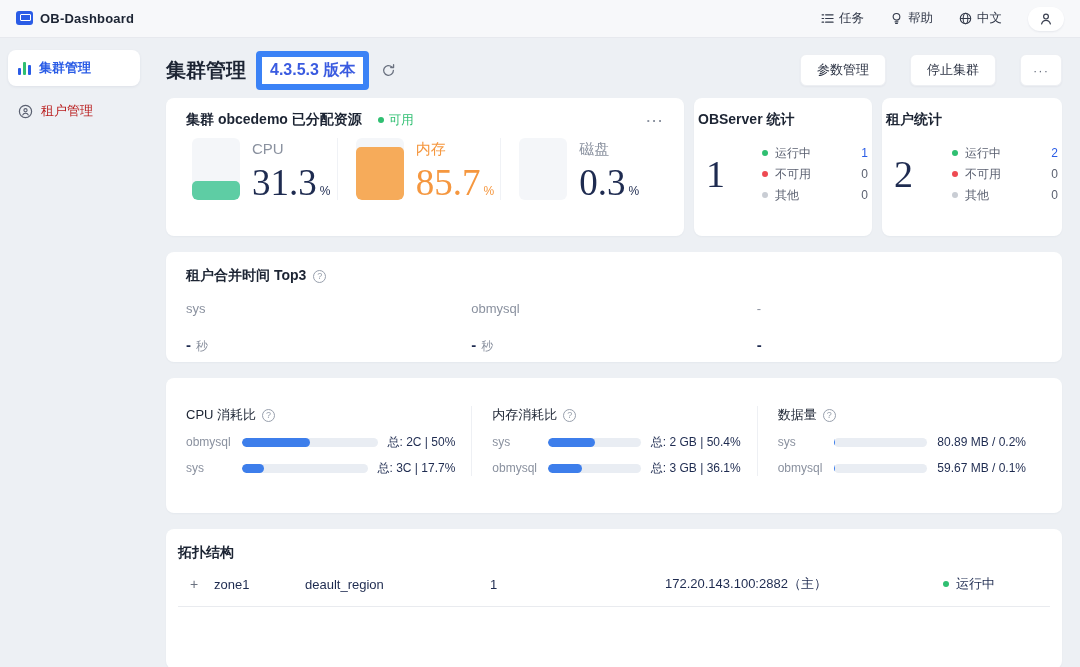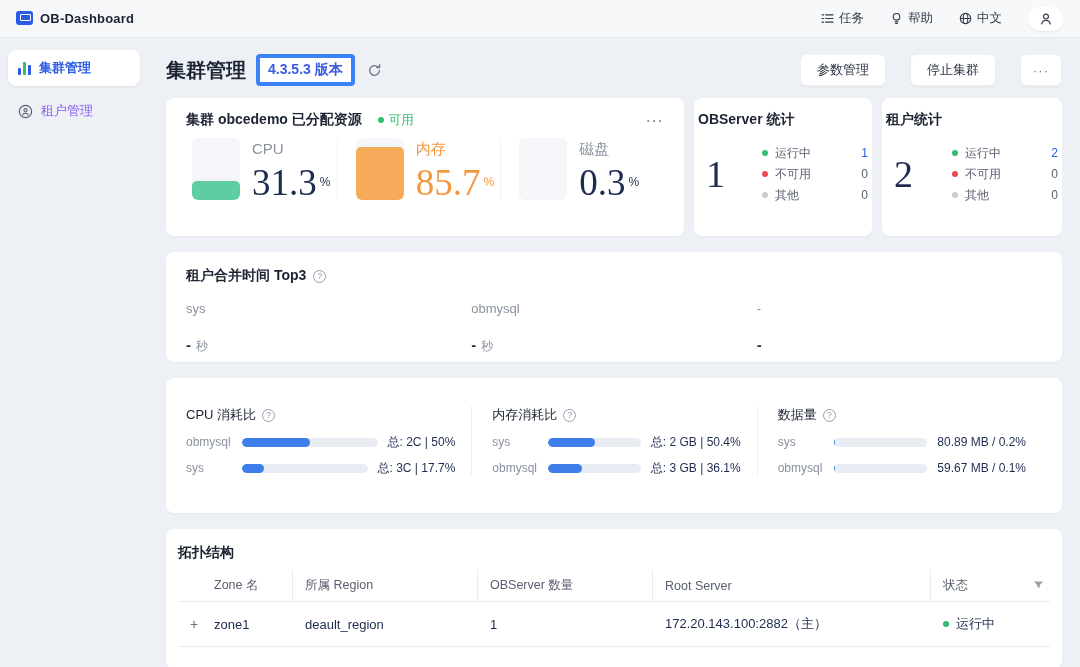--- a/index.html
+++ b/index.html
@@ -9,30 +9,30 @@
   .topbar{height:38px;background:#f7f8fa;border-bottom:1px solid #e7e9ee;display:flex;align-items:center;padding:0 16px}
   .logo{display:flex;align-items:flex-start;gap:7px;font-weight:700;font-size:13px;color:#1c2433;letter-spacing:.2px}
   .logo-icon{width:17px;height:14px;background:#2a5ce6;border-radius:3px;position:relative;flex:none}
   .logo-icon::after{content:"";position:absolute;left:4px;top:3px;width:9px;height:5px;border:1.4px solid #fff;border-radius:1px}
   .topmenu{margin-left:auto;display:flex;align-items:center;gap:26px;font-size:12.5px;color:#333a4a}
   .menu-item{display:flex;align-items:center;gap:5px;cursor:pointer}
   .avatar{width:36px;height:24px;background:#fff;border-radius:12px;display:flex;align-items:center;justify-content:center;box-shadow:0 1px 2px rgba(30,43,80,.08);cursor:pointer}
   
   .page-body{display:flex;height:629px}
   .sidebar{width:148px;flex:none;padding:12px 8px}
-  .side-item{height:36px;display:flex;align-items:center;gap:8px;padding:0 10px;border-radius:8px;color:#8b5cf6;margin-bottom:7px;cursor:pointer}
+  .side-item{height:36px;display:flex;align-items:center;gap:8px;padding:0 10px;border-radius:8px;color:#b91c1c;margin-bottom:7px;cursor:pointer}
   .side-item.active{background:#fff;color:#2a5ce6;font-weight:700;box-shadow:0 1px 3px rgba(30,43,80,.07)}
   .bars-icon{display:inline-flex;align-items:flex-end;gap:2px;height:13px;flex:none}
   .bars-icon i{width:3px;border-radius:1px;display:block}
   .caret{margin-left:auto;width:0;height:0;border-left:5px solid #3a4050;border-top:4px solid transparent;border-bottom:4px solid transparent}
   .main{flex:1;padding:12px 18px 0}
   
   .page-head{display:flex;align-items:center;height:40px;margin-bottom:8px}
   .page-title{font-size:20px;font-weight:700;color:#1c2433}
-  .ver-badge{margin-left:10px;background:#fff;border:4px solid #3b82f6;border-radius:4px;padding:3px 8px;font-size:14px;color:#3a5be0;font-weight:600}
+  .ver-badge{margin-left:10px;background:#fff;border:6px solid #3b82f6;border-radius:4px;padding:3px 8px;font-size:16px;color:#3a5be0;font-weight:600}
   .refresh{margin-left:12px;display:flex;cursor:pointer}
   .actions{margin-left:auto;display:flex;gap:24px}
   .btn{height:32px;padding:0 16px;background:#fff;border:1px solid #edeff3;border-radius:6px;font-size:13px;color:#2a3142;box-shadow:0 1px 2px rgba(30,43,80,.05);display:flex;align-items:center;cursor:pointer}
   .btn-more{padding:0 12px;color:#6b7280;letter-spacing:1px}
   
   .card{background:#fff;border-radius:8px;box-shadow:0 1px 2px rgba(30,43,80,.04)}
   .card-title{font-size:14px;font-weight:700;color:#1c2433;display:flex;align-items:center;gap:7px}
   .qicon{width:13px;height:13px;border:1px solid #98a0ad;border-radius:50%;color:#98a0ad;font-size:9px;line-height:1;display:inline-flex;align-items:center;justify-content:center;font-weight:400;cursor:pointer}
   .row1{display:grid;grid-template-columns:1fr 178px 180px;gap:10px;margin-bottom:16px}
   
@@ -41,21 +41,21 @@
   .status-chip{display:flex;align-items:center;gap:5px;margin-left:16px;font-size:12.5px;font-weight:400}
   .dot{width:6px;height:6px;border-radius:50%;flex:none;display:inline-block}
   .more-dots{margin-left:auto;color:#8a919f;letter-spacing:1.5px;cursor:pointer;font-weight:700}
   .gauges{display:flex;margin-top:9px}
   .gauge{flex:1;display:flex;gap:12px;padding-left:6px}
   .gauge+.gauge{border-left:1px solid #f0f2f6;padding-left:18px}
   .vbar{width:48px;height:62px;background:#f4f6f9;border-radius:6px;position:relative;overflow:hidden;flex:none}
   .vfill{position:absolute;left:0;right:0;bottom:0;border-radius:5px}
   .gtext{display:flex;flex-direction:column;justify-content:space-between;padding:2px 0}
   .glabel{font-size:15px}
-  .gval{display:flex;align-items:center;gap:3px}
+  .gval{display:flex;align-items:flex-end;gap:3px}
   .gnum{font-family:"Liberation Serif","DejaVu Serif",serif;font-size:37px;line-height:.85}
   .gunit{font-size:12px}
   
   .stat-card{padding:13px 4px}
   .stat-body{display:flex;align-items:center;margin-top:16px}
   .stat-total{font-family:"Liberation Serif","DejaVu Serif",serif;font-size:38px;line-height:1;margin-left:8px;color:#1e2b50}
   .legend{margin-left:auto;width:106px;display:flex;flex-direction:column;gap:5px;font-size:12px;color:#5a6070}
   .lrow{display:flex;align-items:center;gap:7px;height:16px}
   .lval{margin-left:auto}
   
@@ -359,35 +359,20 @@
               </span>
             <span class="utext">59.67 MB / 0.1%</span>
           </div>
         </div>
 
       </div>
     </section>
 
     <section class="card topo-card">
       <div class="card-title">拓扑结构</div>
-      <div class="t-head">
-        <div class="tcell"></div>
-        <div class="tcell">Zone 名</div>
-        <div class="tcell sep">所属 Region</div>
-        <div class="tcell sep">OBServer 数量</div>
-        <div class="tcell sep">Root Server</div>
-        <div class="tcell sep">
-          <span>状态</span>
-          <span class="filter-icon">
-            <svg width="11" height="11" viewBox="0 0 12 12">
-                <path d="M1 1.5h10L7.3 5.6v3.2L4.7 7.4V5.6z" fill="#98a0ad"></path>
-              </svg>
-          </span>
-        </div>
-      </div>
       <div class="t-row">
         <div class="tcell">
             <span class="expand-btn">+</span>
           </div>
         <div class="tcell">zone1</div>
         <div class="tcell sep">deault_region</div>
         <div class="tcell sep">1</div>
         <div class="tcell sep">172.20.143.100:2882（主）</div>
         <div class="tcell sep st">
           <span class="dot" style="background: rgb(47, 191, 113);"></span>

